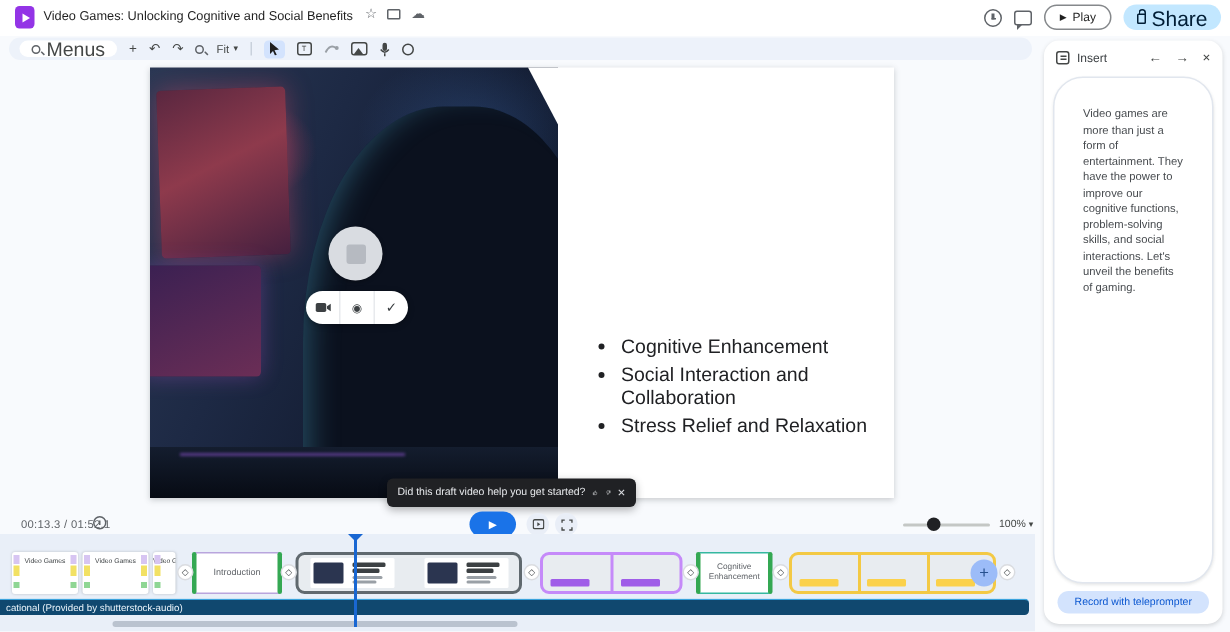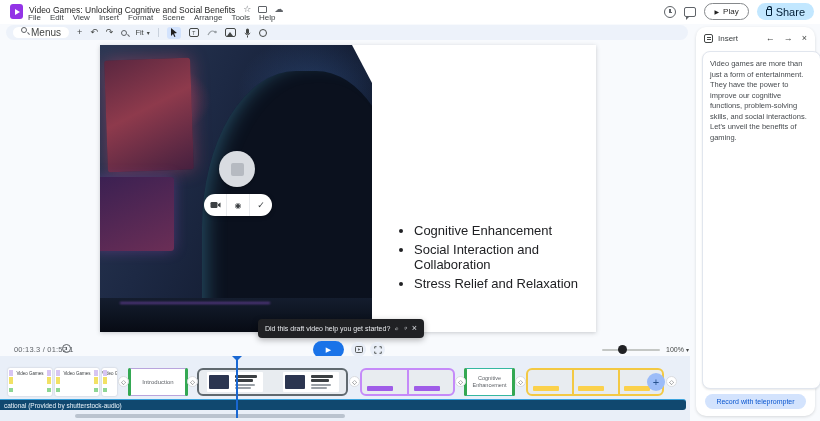--- a/index.html
+++ b/index.html
@@ -16,27 +16,27 @@
   .title-icons { display:flex; gap:7px; margin-left:8px; margin-top:2px; color:#5f6368; font-size:9px; }
   .menubar { position:absolute; left:28px; top:13px; display:flex; gap:9px; font-size:8px; color:#3c4043; }
   .menubar span { cursor:default; }
   .tb-right { position:absolute; right:6px; top:3px; display:flex; align-items:center; gap:8px; }
   .icon-history { width:12px; height:12px; border:1.3px solid #5f6368; border-radius:50%; position:relative; }
   .icon-history:before { content:""; position:absolute; left:4px; top:2px; width:1.2px; height:4px; background:#5f6368; }
   .icon-history:after { content:""; position:absolute; left:4px; top:5px; width:3px; height:1.2px; background:#5f6368; }
   .icon-comment { width:12px; height:10px; border:1.3px solid #5f6368; border-radius:2px; position:relative; }
   .icon-comment:after { content:""; position:absolute; left:1px; bottom:-4px; border-top:4px solid #5f6368; border-right:4px solid transparent; }
   .btn-play { display:flex; align-items:center; gap:4px; border:1px solid #85888b; border-radius:9px; background:#fff; height:17px; padding:0 9px; font-size:8px; color:#1f1f1f; }
-  .btn-share { display:flex; align-items:center; gap:4px; border-radius:9px; background:#c2e7ff; height:17px; padding:0 9px; font-size:11px; color:#001d35; }
+  .btn-share { display:flex; align-items:center; gap:4px; border-radius:9px; background:#c2e7ff; height:17px; padding:0 9px; font-size:14px; color:#001d35; }
   .icon-lock { width:6px; height:7px; position:relative; border:1.2px solid #001d35; border-radius:1px; margin-top:2px; }
   .icon-lock:before { content:""; position:absolute; left:0.5px; top:-4px; width:3px; height:3px; border:1.2px solid #001d35; border-bottom:none; border-radius:3px 3px 0 0; }
 
   
   .toolbar { position:absolute; top:25px; left:6px; width:682px; height:15px; background:#edf2fa; border-radius:8px; display:flex; align-items:center; padding:0 7px; gap:8px; }
-  .menus-pill { display:flex; gap:4px; background:#fff; border-radius:7px; height:11px; padding:0 8px; font-size:10px; color:#444746; }
+  .menus-pill { display:flex; align-items:center; gap:4px; background:#fff; border-radius:7px; height:11px; padding:0 8px; font-size:13px; color:#444746; }
   .icon-lens { width:6px; height:6px; border:1.1px solid #5f6368; border-radius:50%; position:relative; }
   .icon-lens:after { content:""; position:absolute; left:4.5px; top:4.5px; width:3px; height:1.1px; background:#5f6368; transform:rotate(45deg); }
   .tool { font-size:9px; color:#444746; line-height:1; }
   .fit { display:flex; align-items:center; gap:3px; font-size:7.5px; color:#444746; }
   .tb-divider { width:1px; height:9px; background:#c9d1dc; }
   .tool-active { width:14px; height:12px; background:#d3e3fd; border-radius:3px; display:flex; align-items:center; justify-content:center; }
   .minisvg { display:block; }
 
   
   .canvas { position:absolute; left:100px; top:45px; width:496px; height:287px; background:#fff; box-shadow:0 1px 4px rgba(60,64,67,.25); }
@@ -111,50 +111,39 @@
   .audio-label { font-size:6.5px; color:#eaf4fb; margin:2px 0 0 4px; white-space:nowrap; }
   .h-scrollbar { position:absolute; left:75px; top:58px; width:270px; height:4px; background:#bac3cf; border-radius:2px; }
 
   
   .panel { position:absolute; left:696px; top:27px; width:119px; height:389px; background:#fff; border-radius:10px; box-shadow:0 1px 3px rgba(60,64,67,.18); }
   .panel-hdr { position:absolute; left:0; top:0; width:100%; height:22px; display:flex; align-items:center; padding:0 8px; gap:5px; }
   .icon-script { width:9px; height:9px; border:1.1px solid #444746; border-radius:2px; position:relative; }
   .icon-script:before { content:""; position:absolute; left:1.5px; top:2px; width:4px; height:1px; background:#444746; box-shadow:0 2px 0 #444746; }
   .panel-title { font-size:8px; color:#3c4043; flex:1; }
   .panel-nav { display:flex; gap:9px; font-size:9px; color:#444746; }
-  .script-box { position:absolute; left:6px; top:24px; width:119px; height:338px; background:#fff; border:1px solid #e1e6ee; border-radius:8px; box-shadow:0 1px 2px rgba(60,64,67,.12); padding:7px; }
+  .script-box { position:absolute; left:6px; top:24px; width:107px; height:338px; background:#fff; border:1px solid #e1e6ee; border-radius:20px; box-shadow:0 1px 2px rgba(60,64,67,.12); padding:19px; }
   .script-text { font-size:7.5px; line-height:1.4; color:#474b4f; }
   .record-btn { position:absolute; left:9px; bottom:7px; width:101px; height:15px; background:#d3e3fd; border-radius:8px; color:#0b57d0; font-size:7px; display:flex; align-items:center; justify-content:center; white-space:nowrap; }
 </style>
 </head>
 <body>
 
 <div id="app">
 
   <div class="titlebar">
     <div class="tb-left">
       <div class="logo"></div>
       <div class="doc-title">Video Games: Unlocking Cognitive and Social Benefits</div>
       <div class="title-icons">
         <span>☆</span>
         <span style="width:9px;height:7px;border:1.1px solid #5f6368;border-radius:1px;margin-top:2px;"></span>
         <span>☁</span>
       </div>
     </div>
-    <div class="menubar">
-      <span>File</span>
-      <span>Edit</span>
-      <span>View</span>
-      <span>Insert</span>
-      <span>Format</span>
-      <span>Scene</span>
-      <span>Arrange</span>
-      <span>Tools</span>
-      <span>Help</span>
-    </div>
     <div class="tb-right">
       <div class="icon-history"></div>
       <div class="icon-comment"></div>
       <div class="btn-play">
         <span style="font-size:6px;">▶</span>
         <span>Play</span>
       </div>
       <div class="btn-share">
         <span class="icon-lock"></span>
         <span>Share</span>

